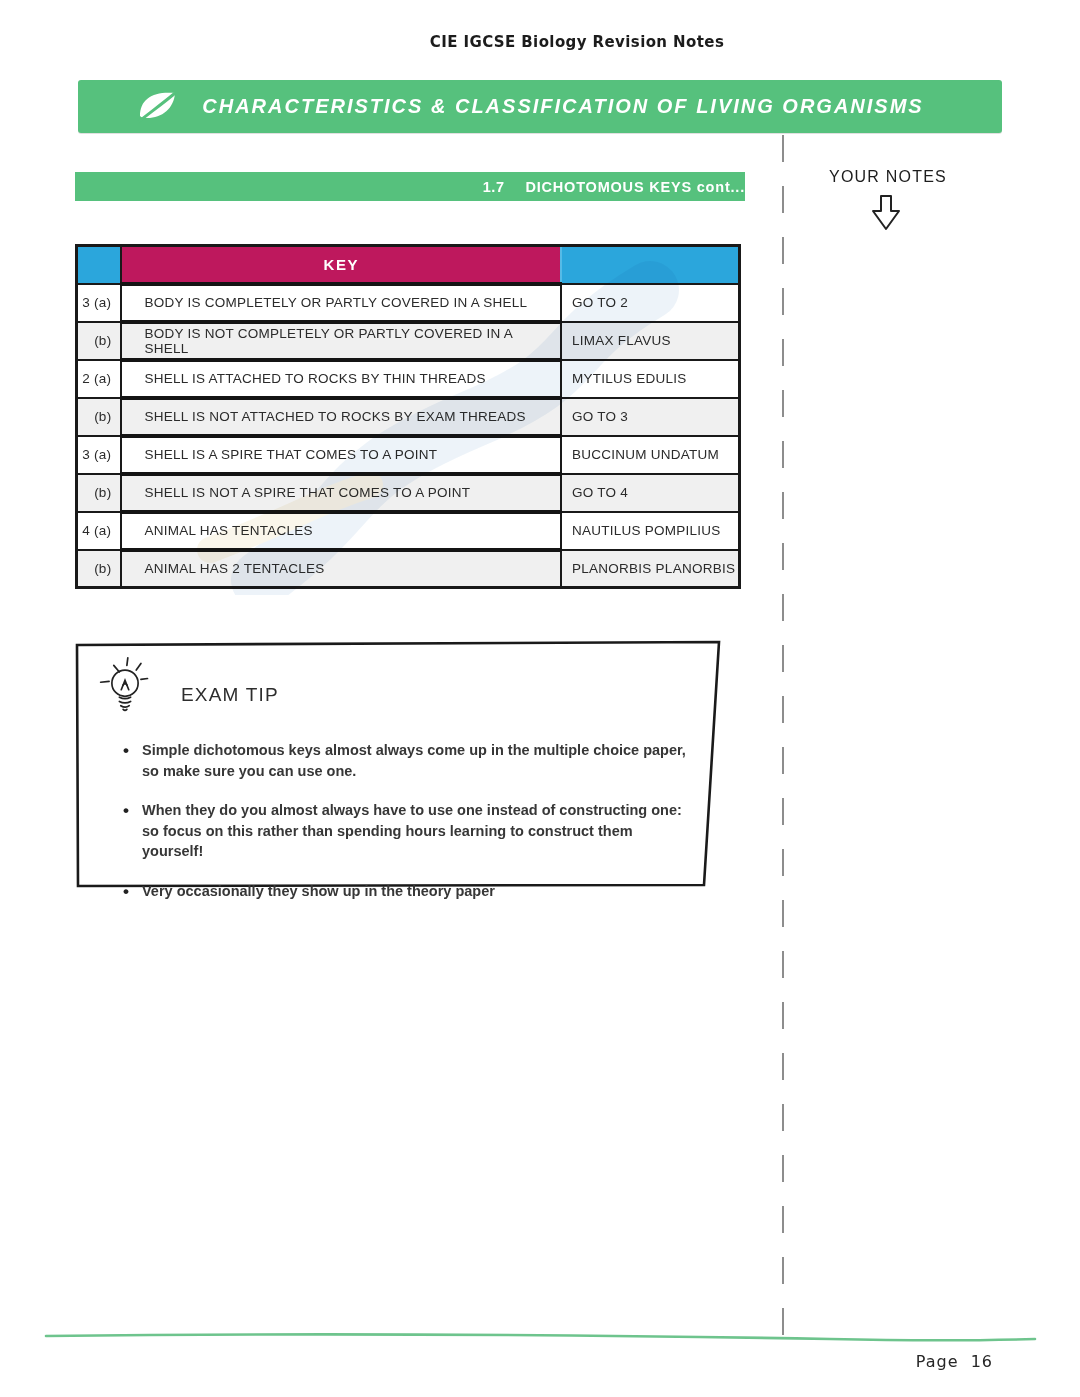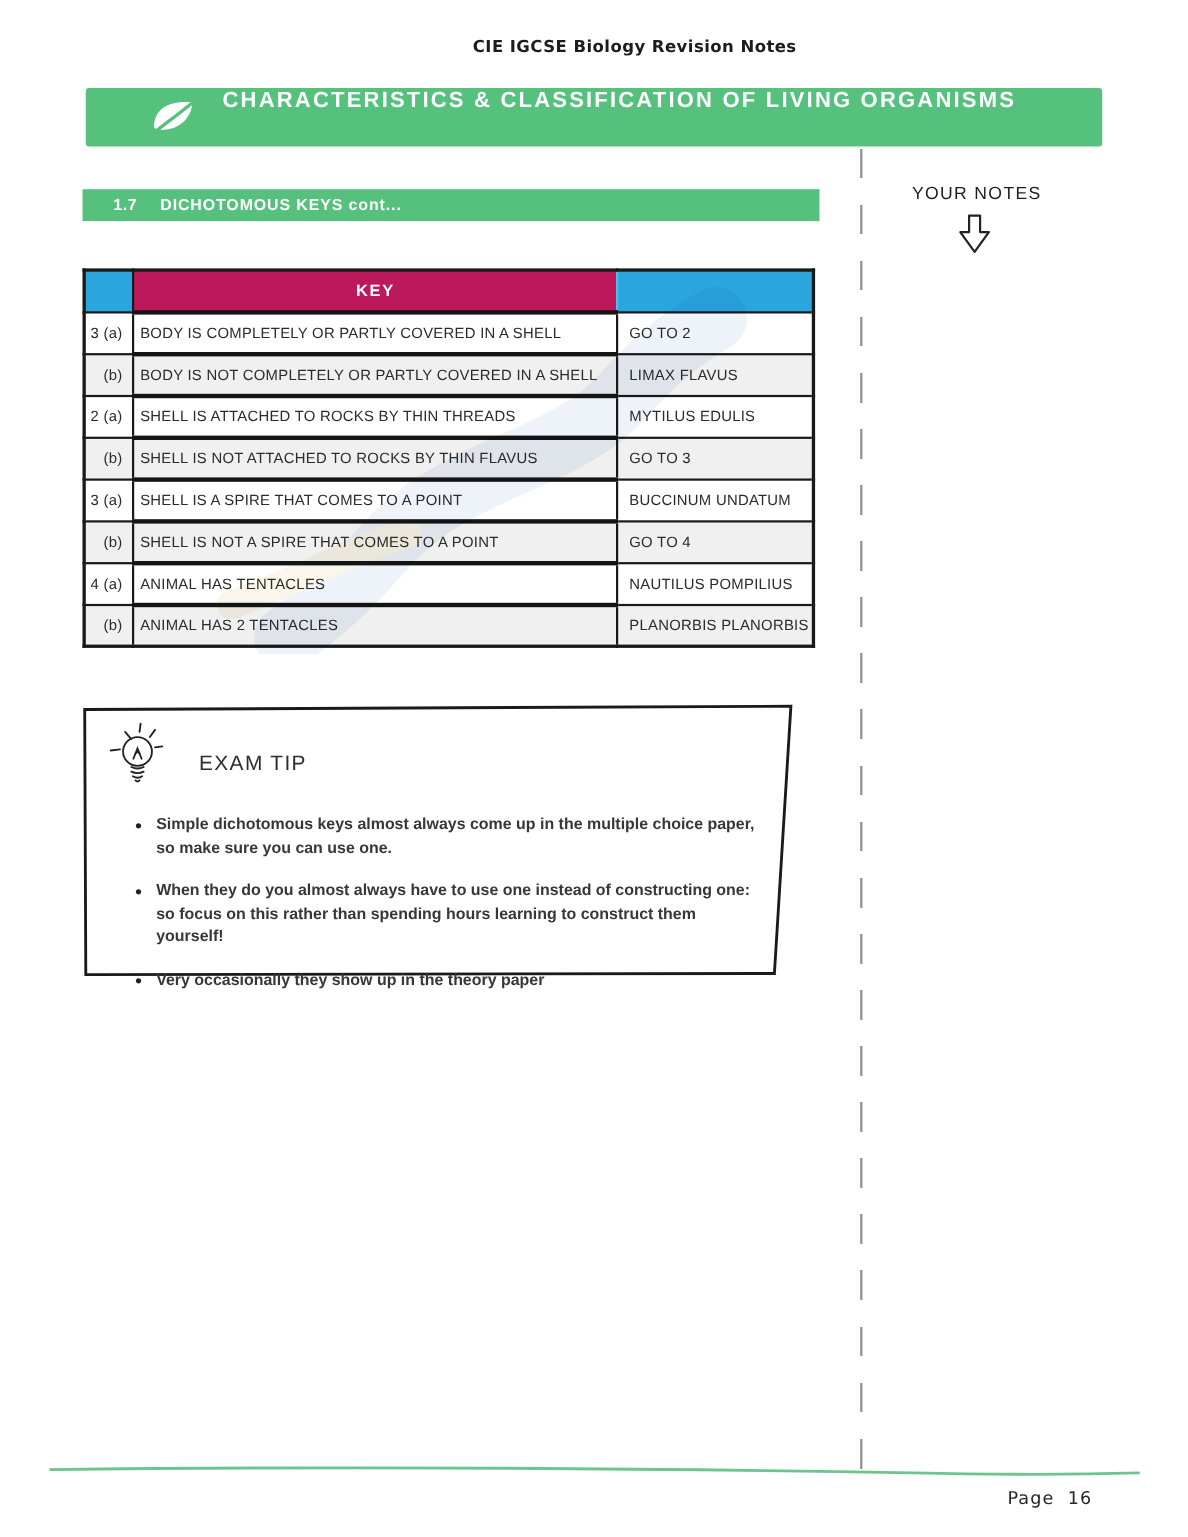--- a/index.html
+++ b/index.html
@@ -17,35 +17,36 @@
     position:absolute; left:77px; top:33px; width:1000px;
     text-align:center;
     font-family:"DejaVu Sans", sans-serif;
     font-size:15px; font-weight:bold; letter-spacing:.4px; color:#1c1c1c;
   }
 
   
   .banner {
     position:absolute; left:78px; top:80px; width:924px; height:53px;
     background:#56c17d; border-radius:3px;
-    display:flex; justify-content:center;
+    display:flex; align-items:center; justify-content:center;
     box-shadow:0 1px 0 rgba(0,0,0,.12);
+    font-style:italic;
   }
   .banner .leaf { position:absolute; left:58px; top:8px; width:42px; height:36px; }
   .banner-title {
     color:#ffffff; font-size:20px; font-weight:bold; letter-spacing:2px;
     white-space:nowrap; padding-left:46px;
   }
 
   
   .section-bar {
     position:absolute; left:75px; top:172px; width:670px; height:29px;
     background:#56c17d;
     display:flex; align-items:center;
-    color:#ffffff; font-weight:bold;
+    color:#ffffff; font-weight:bold;justify-content:flex-end;
   }
   .section-num { margin-left:28px; font-size:14.5px; letter-spacing:.5px; }
   .section-title { margin-left:21px; font-size:14.5px; letter-spacing:.8px; }
 
   
   table.key-table {
     position:absolute; left:75px; top:244px; width:666px;
     border-collapse:collapse;
     font-size:13.5px; letter-spacing:.25px; color:#2b2b2b;
   }
@@ -53,21 +54,21 @@
   .key-table thead th { background:#2ba6dc; height:38px; }
   .key-table th.mid {
     background:#be185d; color:#ffffff; font-size:15px; font-weight:bold; letter-spacing:1.5px;
     text-align:center; border-left:2px solid #55bbe7; border-right:2px solid #55bbe7;
     border-bottom:4px solid #141414;
   }
   .key-table col.c-num   { width:45px; }
   .key-table col.c-desc  { width:442px; }
   .key-table col.c-res   { width:179px; }
   .key-table td.num  { text-align:right; padding-right:9px; }
-  .key-table td.desc { padding-left:5px; border-top:4px solid #141414; }
+  .key-table td.desc { padding-left:22px; border-top:4px solid #141414; }
   .key-table td.res  { padding-left:10px; }
   .key-table tr.alt td { background:#f0f0f0; }
   .key-table tr.plain td { background:#ffffff; }
   .key-table { border:3px solid #191919; }
 
   
   .watermark {
     position:absolute; left:170px; top:250px; width:600px; height:345px;
     pointer-events:none; mix-blend-mode:multiply; opacity:.55;
   }
@@ -150,21 +151,21 @@
       <td class="desc">BODY IS NOT COMPLETELY OR PARTLY COVERED IN A SHELL</td>
       <td class="res">LIMAX FLAVUS</td>
     </tr>
     <tr class="plain">
       <td class="num">2 (a)</td>
       <td class="desc">SHELL IS ATTACHED TO ROCKS BY THIN THREADS</td>
       <td class="res">MYTILUS EDULIS</td>
     </tr>
     <tr class="alt">
       <td class="num">(b)</td>
-      <td class="desc">SHELL IS NOT ATTACHED TO ROCKS BY THIN FLAVUS</td>
+      <td class="desc">SHELL IS NOT ATTACHED TO ROCKS BY EXAM THREADS</td>
       <td class="res">GO TO 3</td>
     </tr>
     <tr class="plain">
       <td class="num">3 (a)</td>
       <td class="desc">SHELL IS A SPIRE THAT COMES TO A POINT</td>
       <td class="res">BUCCINUM UNDATUM</td>
     </tr>
     <tr class="alt">
       <td class="num">(b)</td>
       <td class="desc">SHELL IS NOT A SPIRE THAT COMES TO A POINT</td>

